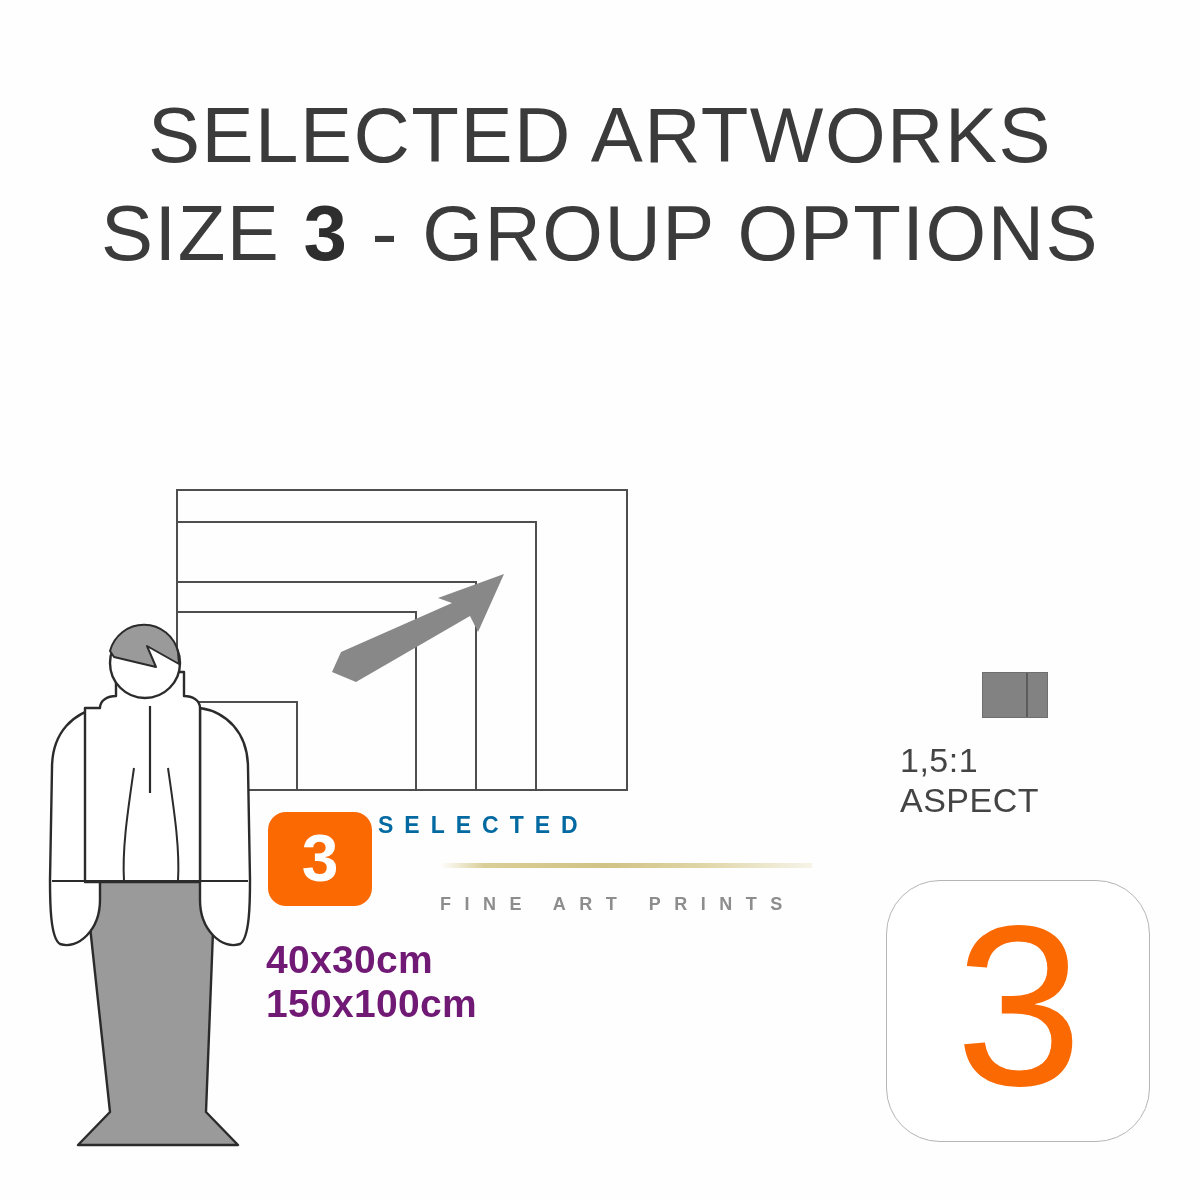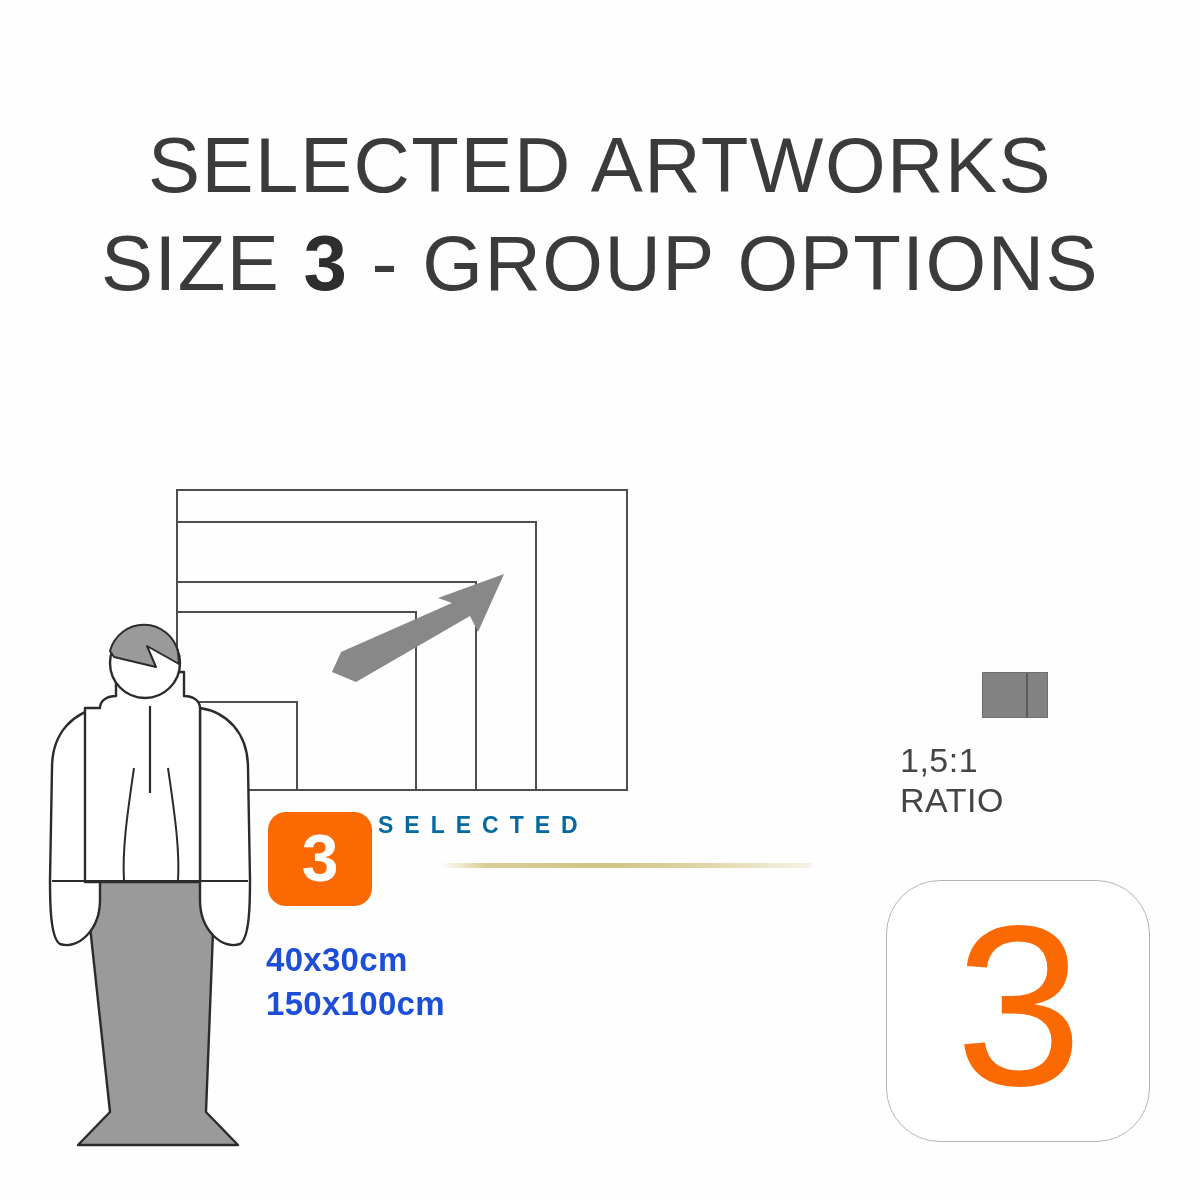--- a/index.html
+++ b/index.html
@@ -17,21 +17,20 @@
   }
 
   
   #title-block {
     position: absolute;
     top: 96px;
     left: 0;
     width: 1200px;
     text-align: center;
     line-height: 1.0;
-    margin-top: 30px;
   }
   .title-line {
     font-family: "Liberation Sans", sans-serif;
     font-size: 78px;
     letter-spacing: 1.5px;
     color: #3b3b3b;
     font-weight: 400;
     white-space: nowrap;
     display: block;
   }
@@ -165,23 +164,23 @@
   }
 
   
   #size-list {
     position: absolute;
     left: 266px;
     top: 938px;
     width: 320px;
   }
   .size-item {
-    font-size: 33px;
-    font-weight: 700;
-    color: #1d4ed8;
+    font-size: 39px;
+    font-weight: 700;
+    color: #701a75;
     font-family: "Liberation Sans", sans-serif;
     line-height: 44px;
     letter-spacing: .3px;
     white-space: nowrap;
   }
 
   
   #aspect-block {
     position: absolute;
     left: 900px;
@@ -289,31 +288,32 @@
   </svg>
 </div>
 
 <div id="logo-block">
   <div id="logo-badge">
     <div id="logo-badge-number">3</div>
   </div>
   <div id="logo-wordmark">
     <div id="logo-selected">SELECTED</div>
     <div id="logo-streak"></div>
+    <div id="logo-tagline">FINE ART PRINTS</div>
   </div>
 </div>
 
 <div id="size-list">
   <div class="size-item">40x30cm</div>
   <div class="size-item">150x100cm</div>
 </div>
 
 <div id="aspect-block">
   <div id="aspect-icon">
     <div id="aspect-icon-divider"></div>
   </div>
   <div class="aspect-text">1,5:1</div>
-  <div class="aspect-text">RATIO</div>
+  <div class="aspect-text">ASPECT</div>
 </div>
 
 <div id="group-badge">
   <div id="group-badge-number">3</div>
 </div>
 
 </body></html>

